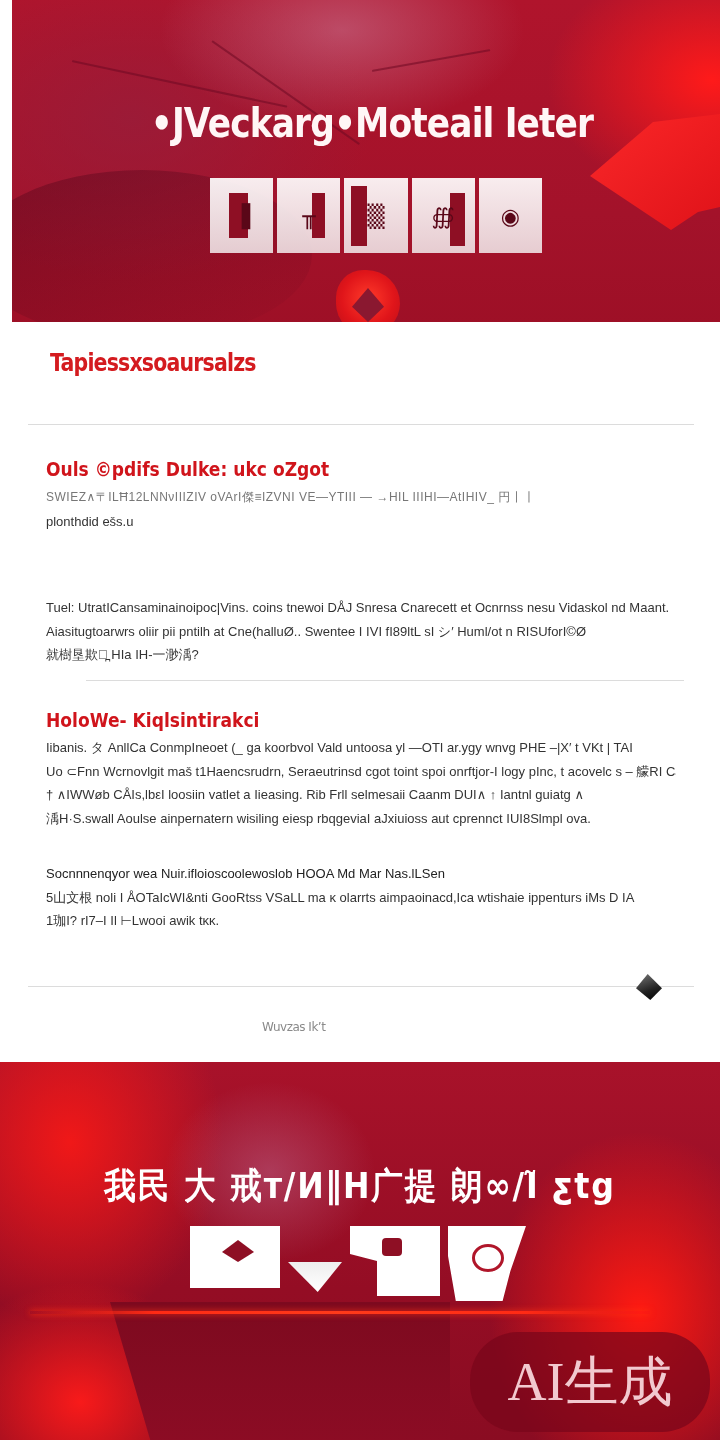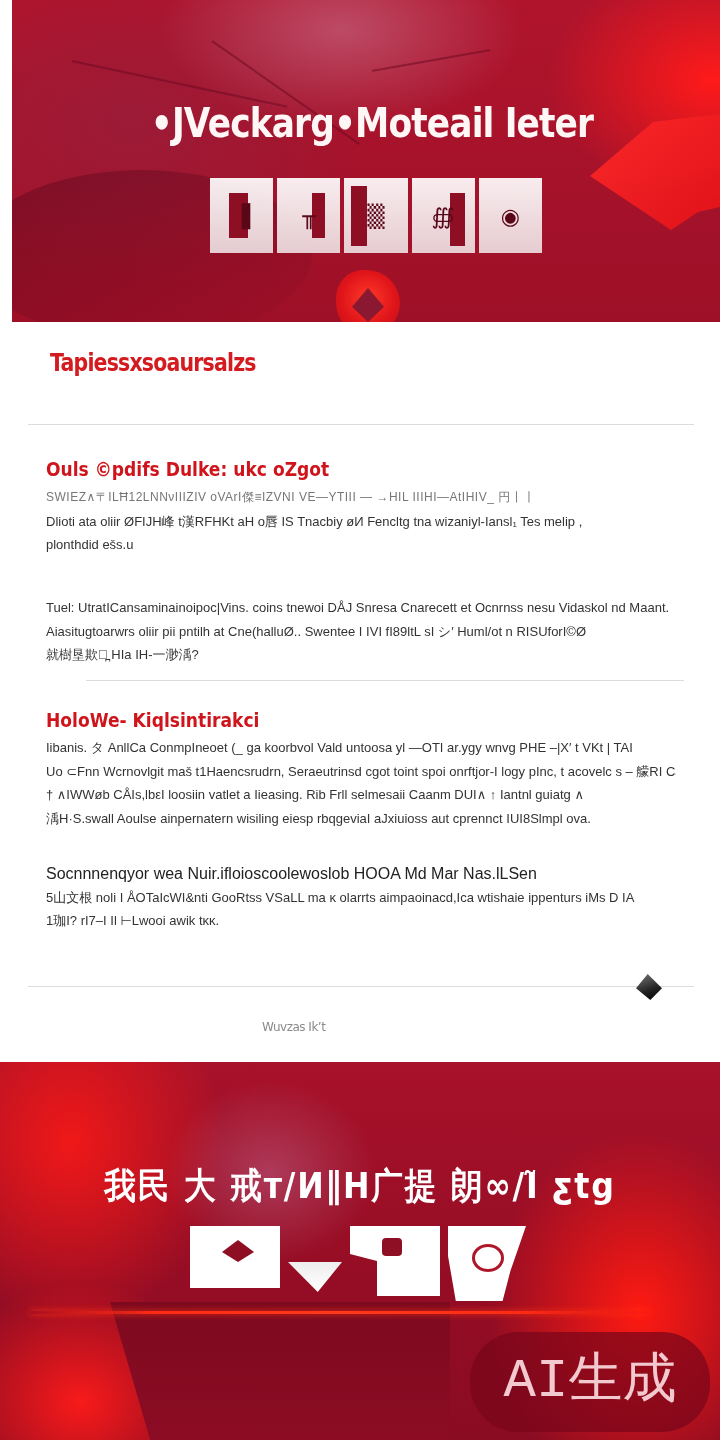--- a/index.html
+++ b/index.html
@@ -73,21 +73,21 @@
       transform: scaleX(0.82); transform-origin: left center;
     }
     .rule { position: absolute; height: 1px; background: #dcdcdc; }
     .section-title {
       position: absolute; left: 46px; color: #d0141b; font-size: 19px; font-weight: bold;
       font-family: "DejaVu Sans", sans-serif; transform: scaleX(0.9); transform-origin: left center;
     }
     .para { position: absolute; left: 46px; width: 630px; color: #333; font-size: 13px; line-height: 23.5px; }
     .para .line { display: block; white-space: nowrap; overflow: hidden; }
     .para .line.faint { color: #777; font-size: 12px; letter-spacing: 0.5px; }
-    .sub-heading { color: #222; font-size: 16px; }
+    .sub-heading { color: #222; font-size: 13px; }
     .corner-icon {
       position: absolute; left: 636px; top: 652px; width: 26px; height: 26px;
       background: linear-gradient(160deg, #777 0%, #222 60%, #000 100%);
       clip-path: polygon(45% 0, 100% 55%, 55% 100%, 0 55%);
     }
     .footer-label {
       position: absolute; left: 262px; top: 698px; color: #8a8a8a; font-size: 12px;
       font-family: "DejaVu Sans", sans-serif; letter-spacing: -0.5px; text-align: center;
     }
 
@@ -132,21 +132,21 @@
       content: ""; position: absolute; left: 32px; top: 12px; width: 20px; height: 18px; background: #8e0f24; border-radius: 4px;
     }
     .banner-blocks .blk.b4 { width: 78px; height: 75px; clip-path: polygon(0 0, 100% 0, 80% 60%, 70% 100%, 10% 100%, 0 40%); }
     .banner-blocks .blk.b4::after {
       content: ""; position: absolute; left: 24px; top: 18px; width: 26px; height: 22px; border: 3px solid #b0162a; border-radius: 50%;
     }
     .ai-badge {
       position: absolute; left: 470px; top: 270px; width: 240px; height: 100px;
       background: rgba(120,6,26,0.72); border-radius: 48px;
       color: #f2c9cf; font-size: 54px; text-align: center; line-height: 100px;
-      font-family: Liberation Mono, monospace;
+      font-family: Liberation Serif, serif;
     }
   </style>
 </head>
 <body>
 
 <div class="hero-top">
   <div class="fold"></div>
   <div class="streak" style="left:60px;top:60px;width:220px;transform:rotate(12deg);"></div>
   <div class="streak" style="left:200px;top:40px;width:180px;transform:rotate(35deg);"></div>
   <div class="streak" style="left:360px;top:70px;width:120px;transform:rotate(-10deg);"></div>
@@ -172,21 +172,20 @@
   <div class="hero-badge"></div>
 </div>
 
 <div class="content">
   <div class="kicker">Tapiessxsoaursalzs</div>
   <div class="rule" style="left:28px;top:102px;width:666px;"></div>
 
   <div class="section-title" style="top:136px;">Ouls ©pdifs Dulke: ukc oZgot</div>
   <div class="para" style="top:164px;">
     <span class="line faint">SWIEZ∧〒ILĦ12LNNνIIIZIV oVArI傑≡IZVNI VE—YTIII — →HIL IIIHI—AtIHIV_ 円丨丨</span>
-    <span class="line">Dlioti ata  oliir ØFIJH峰 t漢RFHKt aH o唇    IS Tnacbiy øИ Fencltg tna wizaniyl-Iansl₁ Tes melip ,</span>
     <span class="line">plonthdid ešs.u</span>
   </div>
 
   <div class="para" style="top:274px;">
     <span class="line">Tuel: UtratICansaminainoipoc|Vins. coins tnewoi DÅJ Snresa Cnarecett et Ocnrnss nesu Vidaskol nd Maant.</span>
     <span class="line">Aiasitugtoarwrs oliir pii pntilh at Cne(halluØ.. Swentee I IVI  fI89ltL sI シ′ Huml/ot n RISUforI©Ø</span>
     <span class="line">就樹垦欺〔̪ HIa IH-一渺渪?</span>
   </div>
   <div class="rule" style="left:86px;top:358px;width:598px;"></div>
 

